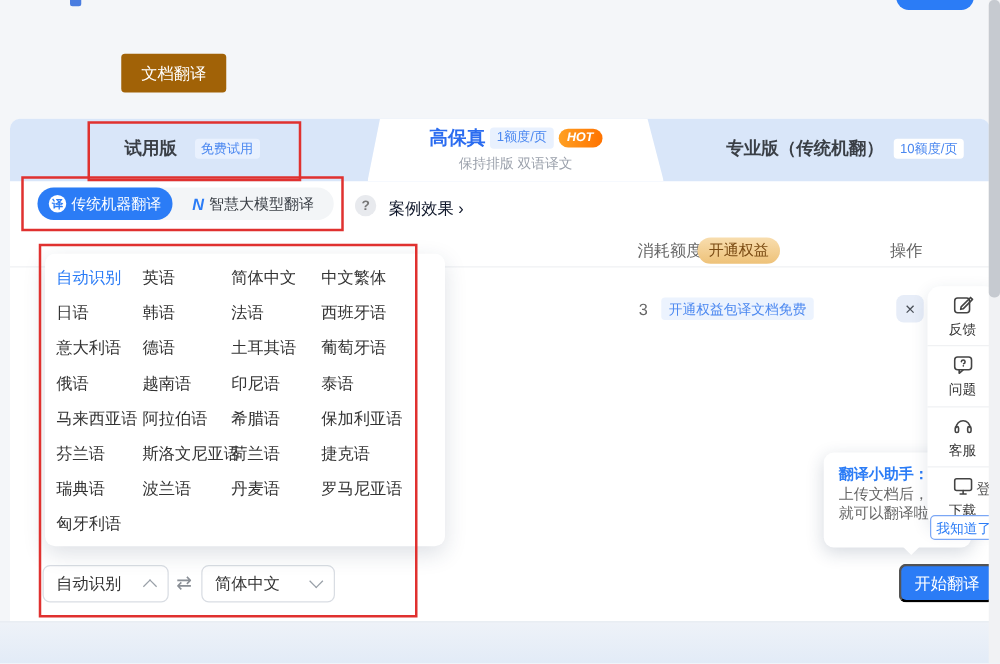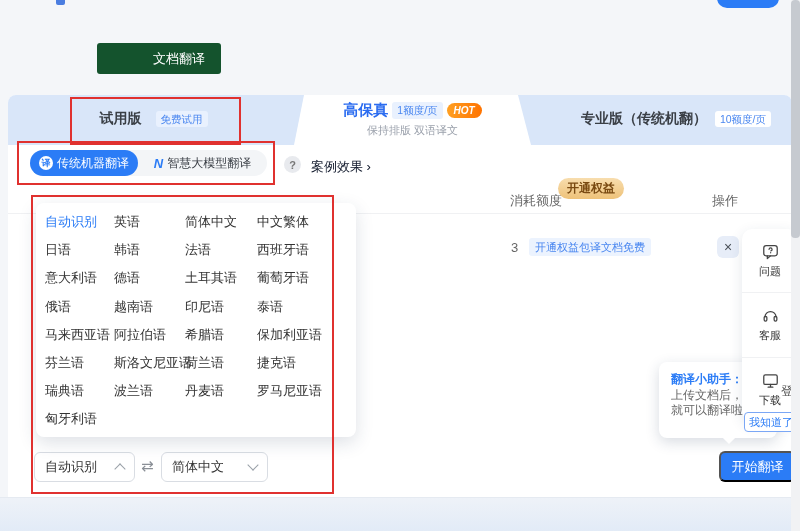--- a/index.html
+++ b/index.html
@@ -4,21 +4,21 @@
 <style>
   html,body{margin:0;padding:0;}
   body{font-family:"Liberation Sans","DejaVu Sans",sans-serif;}
   #screen{position:relative;width:800px;height:531px;background:#f4f6f9;overflow:hidden;}
   .abs{position:absolute;}
   .flexc{display:flex;align-items:center;justify-content:center;}
 
   
   .tab{position:absolute;top:43px;height:31px;background:#fff;border-radius:3px;
        font-size:13px;color:#3a3f46;display:flex;align-items:center;justify-content:center;cursor:pointer;}
-  .tab.active{background:#14532d;color:#fff;padding-left:40px;}
+  .tab.active{background:#a16207;color:#fff;}
 
   
   #card{position:absolute;left:8px;top:95px;width:784px;height:402px;background:#fff;border-radius:8px 8px 0 0;}
   #banner{position:absolute;left:8px;top:95px;width:784px;height:50px;background:#d9e6f9;border-radius:8px 8px 0 0;}
   #banner-center{position:absolute;left:294px;top:95px;width:237px;height:50px;background:#fff;
        clip-path:polygon(10px 0,calc(100% - 13px) 0,100% 100%,0 100%);}
   .ver-title{font-weight:bold;font-size:14px;color:#3a3f46;}
   .badge-blue{background:#e9f1fe;color:#4a87f0;font-size:10.5px;border-radius:3px;padding:2px 5px;line-height:1.2;}
   .badge-white{background:#fff;color:#4a87f0;font-size:10.5px;border-radius:3px;padding:2px 5px;line-height:1.2;}
   .hot{background:linear-gradient(90deg,#ffa023,#ff7300);color:#fff;font-size:10px;font-weight:bold;
@@ -32,22 +32,22 @@
        display:flex;align-items:center;justify-content:center;gap:4px;cursor:pointer;}
   .engine-disc{width:14px;height:14px;border-radius:50%;background:#fff;color:#2b7cf6;font-size:9px;font-weight:bold;
        display:flex;align-items:center;justify-content:center;}
   .n-icon{color:#2b7cf6;font-weight:bold;font-style:italic;font-size:13px;}
   #help-circle{position:absolute;left:284px;top:156px;width:17px;height:17px;border-radius:50%;background:#e8eaee;
        color:#777;font-size:11px;font-weight:bold;display:flex;align-items:center;justify-content:center;cursor:pointer;}
   #example-link{position:absolute;left:311px;top:158px;font-size:13px;color:#0f172a;cursor:pointer;}
 
   
   .hdr-label{position:absolute;font-size:13px;color:#666;}
-  #benefit-pill{position:absolute;left:558px;top:178px;width:66px;height:21px;border-radius:11px;
-       background:linear-gradient(180deg,#f8ddae,#eec279);color:#7a4a12;font-size:12px;font-weight:bold;
+  #benefit-pill{position:absolute;left:558px;top:190px;width:66px;height:21px;border-radius:11px;
+       background:linear-gradient(180deg,#f8ddae,#eec279);color:#7a4a12;font-size:12px;font-weight:normal;
        display:flex;align-items:center;justify-content:center;cursor:pointer;}
   #hdr-divider{position:absolute;left:8px;top:213px;width:784px;height:1px;background:#f0f1f3;}
   #row-quota{position:absolute;left:511px;top:240px;font-size:13px;color:#666;}
   #row-benefit{position:absolute;left:529px;top:238px;height:18px;background:#ecf3fe;border-radius:3px;
        color:#4a87f0;font-size:11px;display:flex;align-items:center;padding:0 6px;cursor:pointer;}
   #row-close{position:absolute;left:717px;top:236px;width:22px;height:22px;border-radius:6px;background:#e7edf8;
        color:#4a5058;font-size:14px;display:flex;align-items:center;justify-content:center;cursor:pointer;}
 
   
   #lang-panel{position:absolute;left:36px;top:203px;width:320px;height:234px;background:#fff;border-radius:8px;
@@ -220,20 +220,27 @@
     <div class="tooltip-line" style="top:25px;">上传文档后，点击开始</div>
     <div class="tooltip-line" style="top:40px;">就可以翻译啦</div>
   </div>
   <div id="tooltip-pointer"></div>
   <div id="tooltip-confirm">我知道了</div>
   <div id="login-fragment">登录</div>
 
   <div id="rail">
     <div class="rail-item">
       <svg viewBox="0 0 24 24">
+          <rect x="3.5" y="5.5" width="15" height="15" rx="3"></rect>
+          <path d="M10 14.5 L19.5 5 L21.5 7 L12 16.5 L9.5 17 Z"></path>
+        </svg>
+      <span class="rail-label">反馈</span>
+    </div>
+    <div class="rail-item">
+      <svg viewBox="0 0 24 24">
           <rect x="3.5" y="4.5" width="17" height="13" rx="3"></rect>
           <path d="M8 17.5 L8 21 L12 17.5"></path>
           <path d="M10.2 9.2 a1.9 1.9 0 1 1 2.3 2.1 M12.2 13.4 L12.2 13.6"></path>
         </svg>
       <span class="rail-label">问题</span>
     </div>
     <div class="rail-item">
       <svg viewBox="0 0 24 24">
           <path d="M5 14 a7 7 0 0 1 14 0"></path>
           <rect x="4" y="13" width="3.4" height="6" rx="1.6"></rect>

